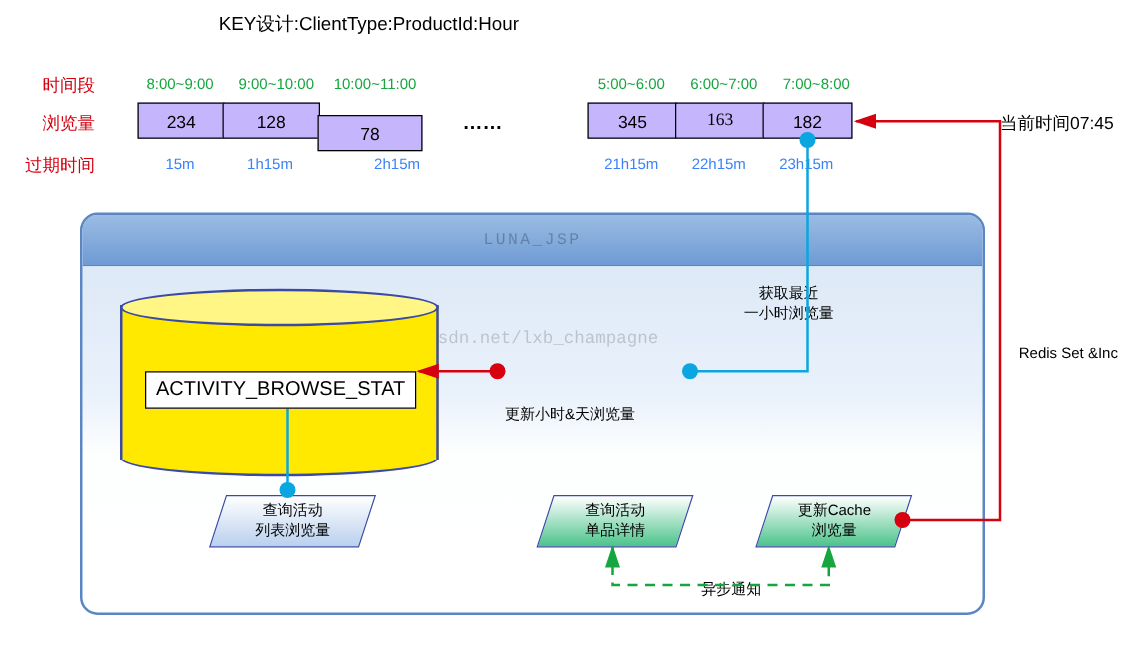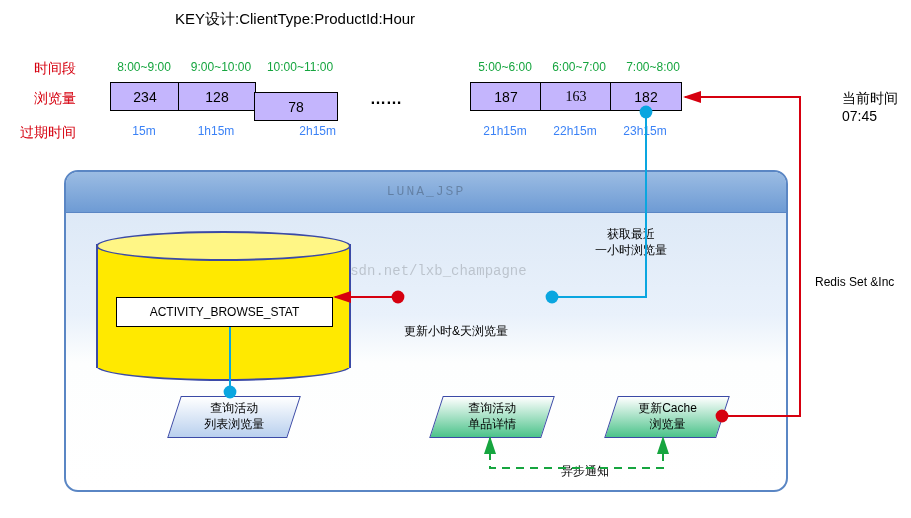--- a/index.html
+++ b/index.html
@@ -83,21 +83,21 @@
   .cyl-bot { bottom: 0; background: #ffe900; z-index: 0; }
   .cyl-table {
     position: absolute;
     left: 20px; top: 66px;
     width: 215px; height: 28px;
     border: 1px solid #000;
     background: #fff;
     display: flex;
     align-items: center;
     justify-content: center;
-    font-size: 12px;
+    font-size: 16px;
     z-index: 3;
   }
   .node-ellipse {
     position: absolute;
     border: 1.5px solid #3b4aa6;
     border-radius: 50% / 50%;
     background: #fff;
     display: flex;
     align-items: center;
     justify-content: center;
@@ -153,29 +153,29 @@
 <div class="abs purple small" style="left:110px; top:124px; width:68px; text-align:center;">15m</div>
 <div class="abs purple small" style="left:178px; top:124px; width:76px; text-align:center;">1h15m</div>
 <div class="abs purple small" style="left:254px; top:124px; width:82px; text-align:right;">2h15m</div>
 
 <div class="abs dots" style="left:370px; top:90px;">……</div>
 
 <div class="abs green small" style="left:470px; top:60px; width:70px; text-align:center;">5:00~6:00</div>
 <div class="abs green small" style="left:544px; top:60px; width:70px; text-align:center;">6:00~7:00</div>
 <div class="abs green small" style="left:618px; top:60px; width:70px; text-align:center;">7:00~8:00</div>
 
-<div class="abs timecell" style="left:470px; top:82px; width:70px;">187</div>
+<div class="abs timecell" style="left:470px; top:82px; width:70px;">345</div>
 <div class="abs timecell" style="left:540px; top:82px; width:70px;font-family:Liberation Serif, serif;">163</div>
 <div class="abs timecell" style="left:610px; top:82px; width:70px;">182</div>
 
 <div class="abs purple small" style="left:470px; top:124px; width:70px; text-align:center;">21h15m</div>
 <div class="abs purple small" style="left:540px; top:124px; width:70px; text-align:center;">22h15m</div>
 <div class="abs purple small" style="left:610px; top:124px; width:70px; text-align:center;">23h15m</div>
 
-<div class="abs" style="left:800px; top:90px; font-size:14px;margin-left:42px;">当前时间07:45</div>
+<div class="abs" style="left:800px; top:90px; font-size:14px;">当前时间07:45</div>
 <div class="abs small" style="left:815px; top:275px;">Redis Set &amp;Inc</div>
 
 <div class="panel-outer" style="left:64px; top:170px; width:720px; height:318px;">
   <div class="panel-header">LUNA_JSP</div>
   <div class="panel-body">
     <div class="abs watermark" style="left:175px; top:50px;">http://blog.csdn.net/lxb_champagne</div>
 
     <div class="cyl" style="left:30px; top:18px;">
       <div class="cyl-bot"></div>
       <div class="cyl-body"></div>

